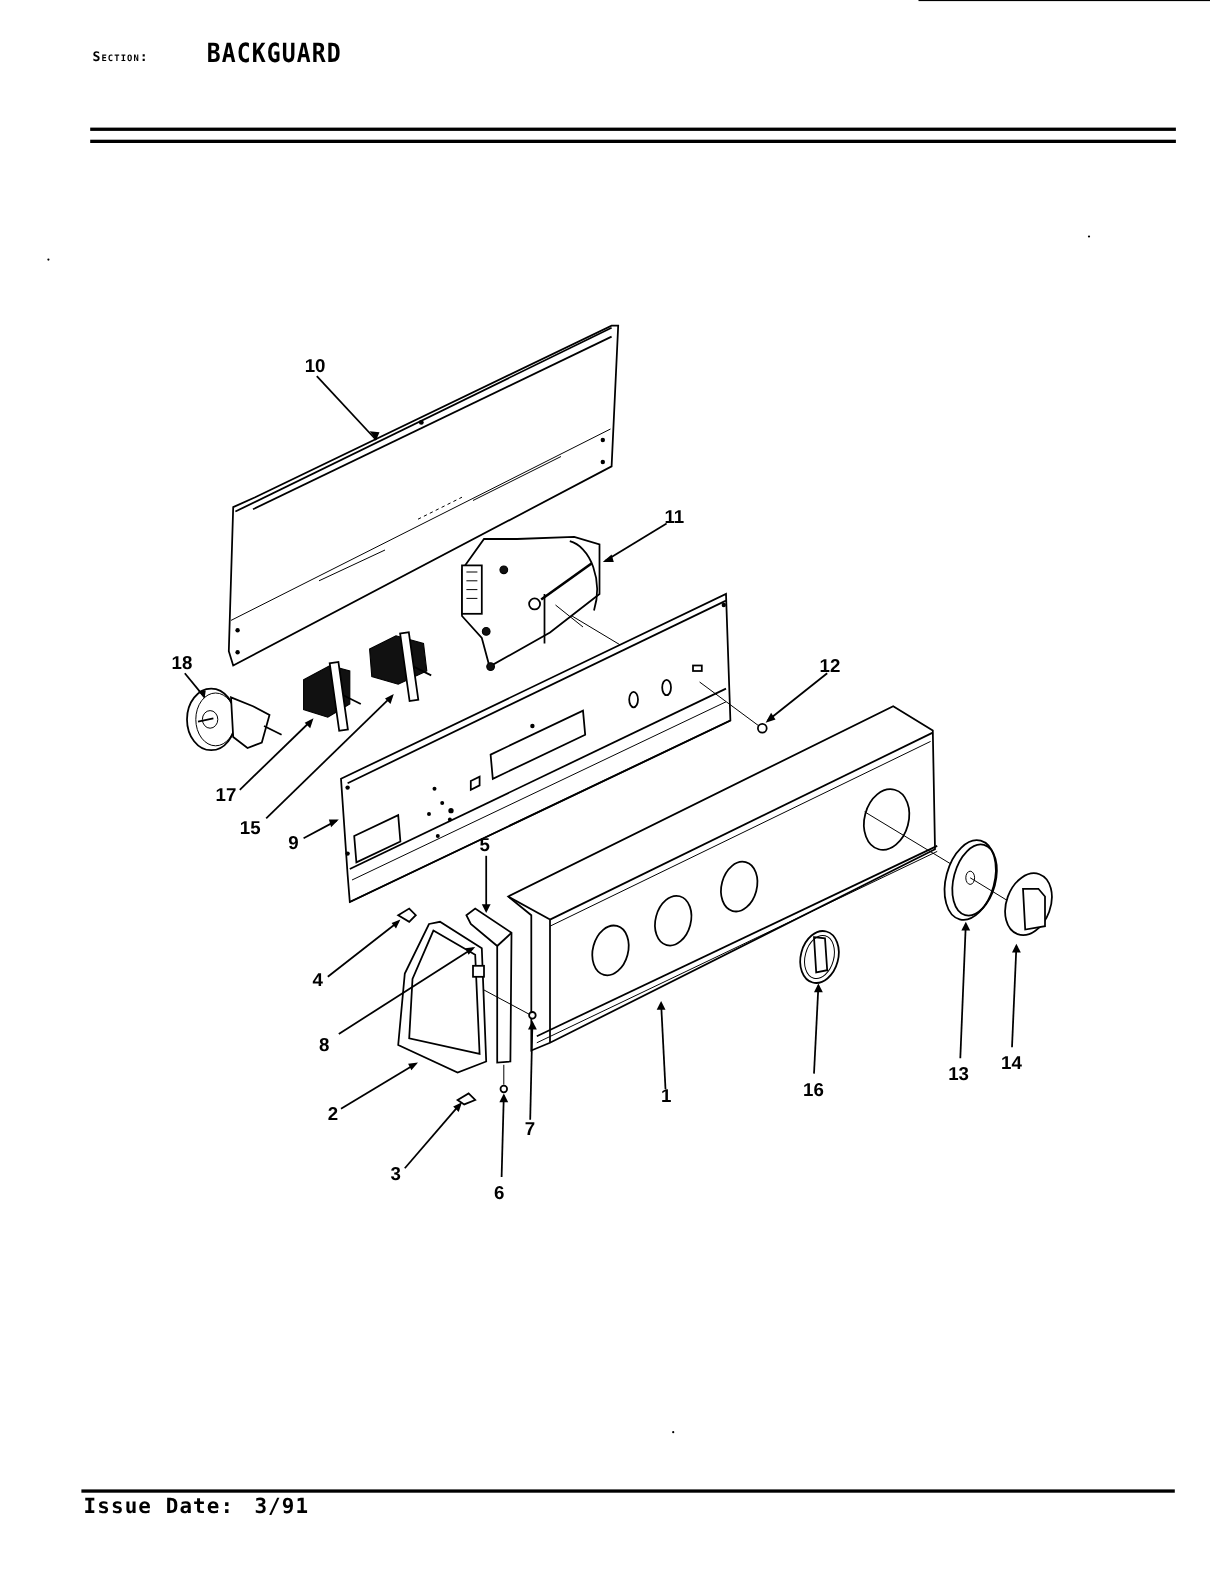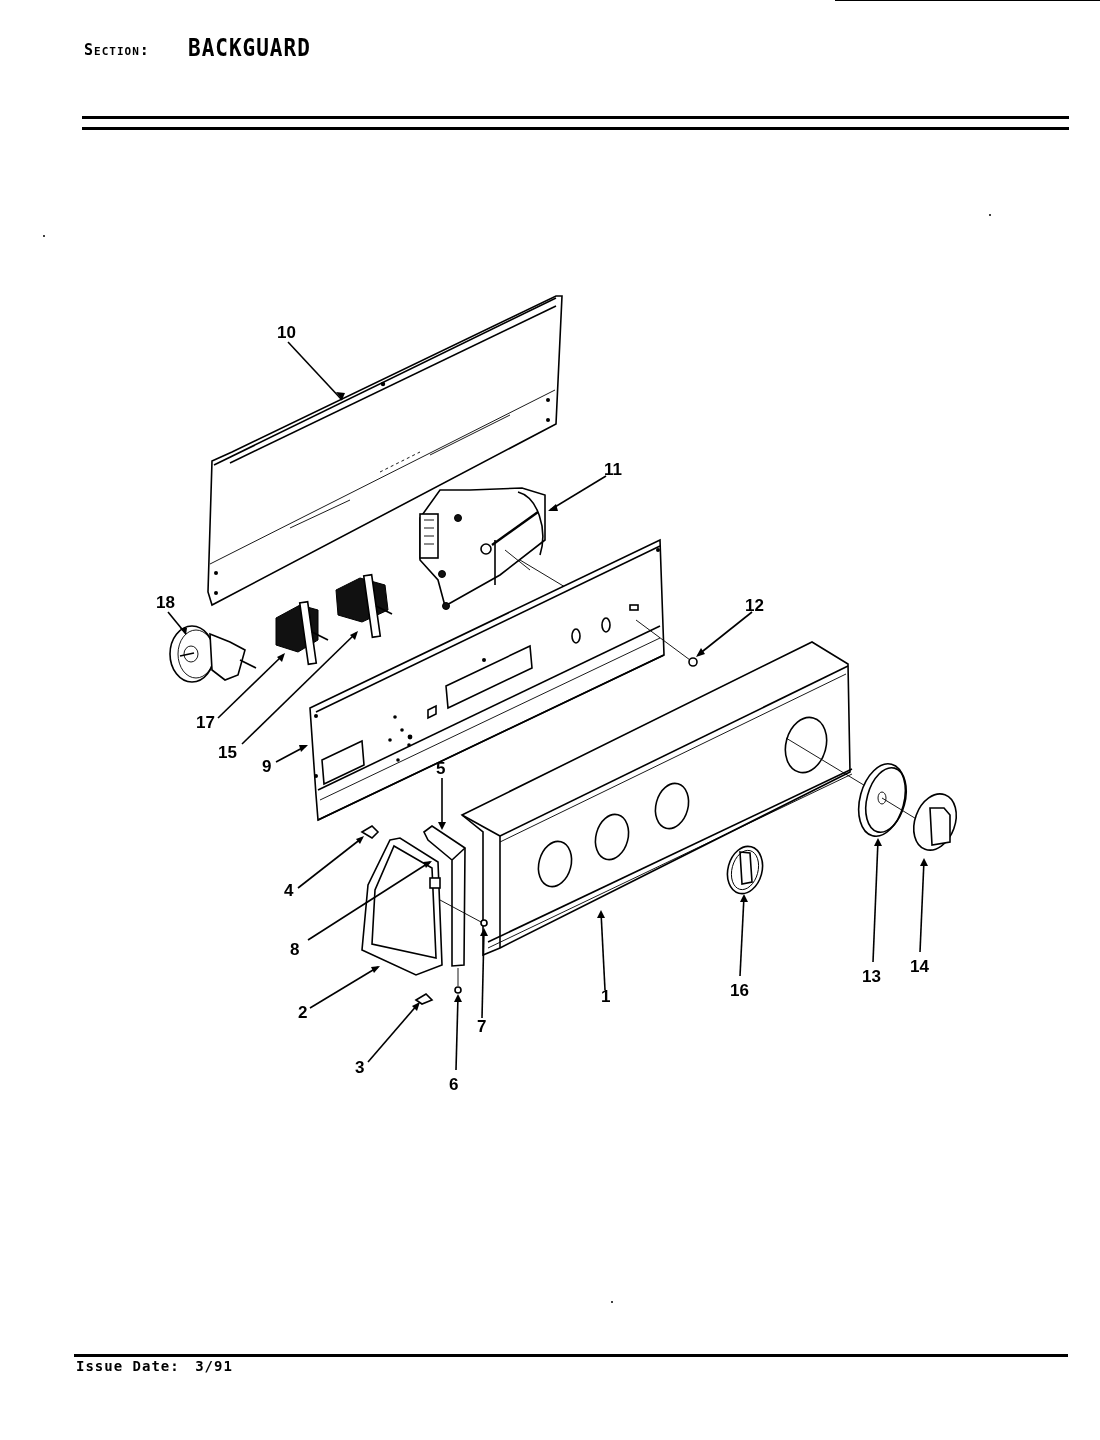--- a/index.html
+++ b/index.html
@@ -1,24 +1,24 @@
 <!DOCTYPE html>
 <html><head>
   <meta charset="utf-8">
   <style>
     html, body { margin: 0; padding: 0; background: #ffffff; }
     body { width: 1100px; height: 1440px; position: relative; overflow: hidden; font-family: "DejaVu Sans Mono", monospace; color: #000; }
     .top-rule { position: absolute; left: 835px; top: 0; width: 265px; height: 1px; background: #000; }
     .header { position: absolute; left: 84px; top: 36px; }
     .hdr-row { display: flex; align-items: baseline; height: 34px; font-family: "DejaVu Sans Mono", monospace; font-weight: bold; letter-spacing: 1px; }
-    .hdr-label { width: 104px; font-size: 15px; font-variant: small-caps; }
+    .hdr-label { width: 104px; font-size: 12px; font-variant: small-caps; }
     .hdr-value { font-size: 21px; transform: scaleY(1.15); }
     .rule-double { position: absolute; left: 82px; width: 987px; height: 3px; background: #000; }
     .footer-rule { position: absolute; left: 74px; top: 1354px; width: 994px; height: 3px; background: #000; }
-    .footer { position: absolute; left: 76px; top: 1358px; font-family: "DejaVu Sans Mono", monospace; font-weight: bold; font-size: 14px; letter-spacing: 1px; }
+    .footer { position: absolute; left: 76px; top: 1358px; font-family: "DejaVu Sans Mono", monospace; font-weight: bold; font-size: 19px; letter-spacing: 1px; }
     .footer span { margin-right: 6px; }
     svg.diagram { position: absolute; left: 0; top: 0; }
     .ln { stroke: #000; stroke-width: 1.6; fill: none; }
     .ln-thick { stroke: #000; stroke-width: 2.4; fill: none; }
     .ln-thin { stroke: #000; stroke-width: 0.9; fill: none; }
     .face { fill: #fff; stroke: #000; stroke-width: 1.6; }
     .dark { fill: #111; stroke: #000; stroke-width: 1; }
     .dot { fill: #000; }
     .callout-text { font-family: "Liberation Sans", sans-serif; font-weight: bold; font-size: 17px; fill: #000; }
   </style>

